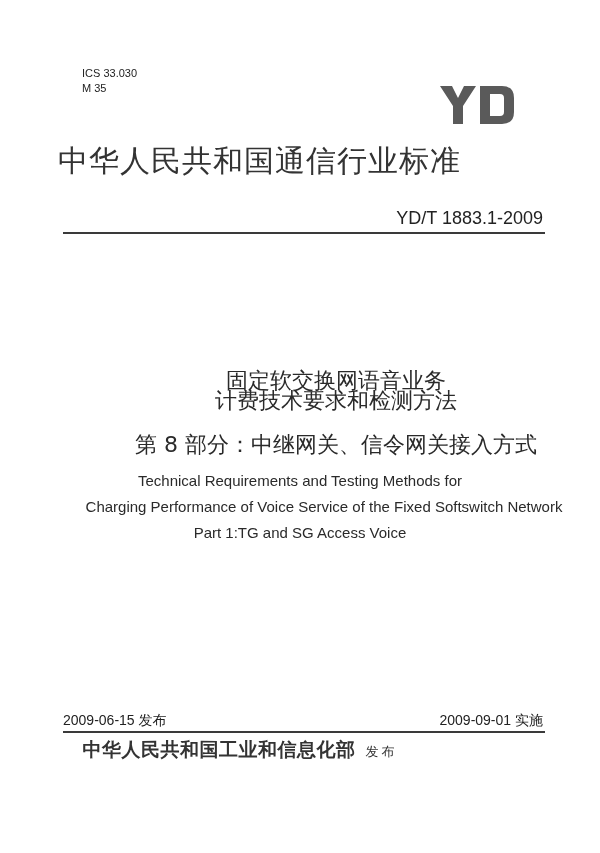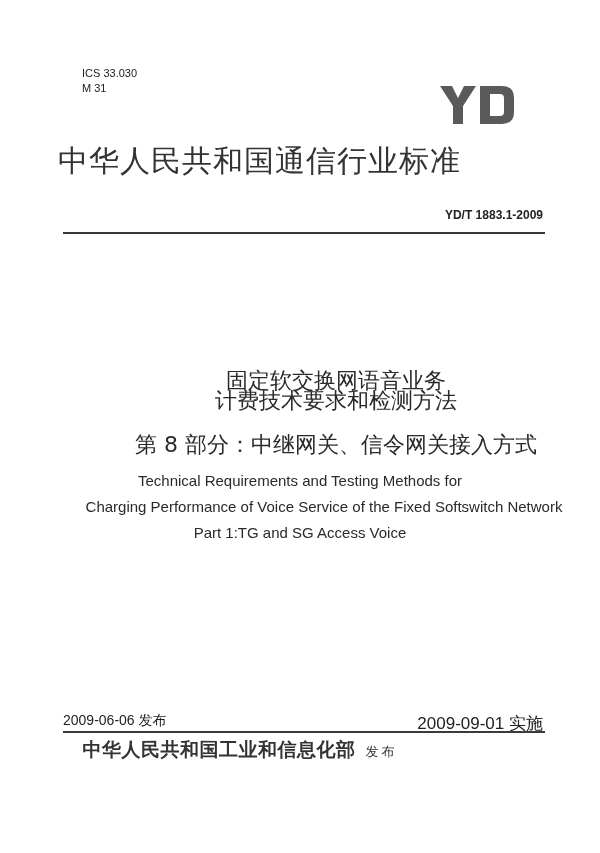--- a/index.html
+++ b/index.html
@@ -4,37 +4,37 @@
 <style>
   html, body { margin: 0; padding: 0; }
   body {
     width: 600px; height: 853px; background: #ffffff; position: relative; overflow: hidden;
     font-family: "Liberation Sans", "DejaVu Sans", sans-serif; color: #2a2a2a;
   }
   .abs { position: absolute; }
   .ics { left: 63px; top: 66px; font-size: 11px; line-height: 15px; color: #222; margin-left: 19px; }
   .logo { left: 440px; top: 86px; width: 74px; height: 38px; }
   .main-title { left: 58px; top: 141px; width: 494px; font-size: 30px; letter-spacing: 1px; color: #333; white-space: nowrap; font-family: Liberation Mono, monospace; }
-  .std-no { right: 57px; top: 208px; font-size: 12px; color: #222; font-weight: bold; }
+  .std-no { right: 57px; top: 208px; font-size: 18px; color: #222; }
   .rule-top { left: 63px; top: 232px; width: 482px; height: 2px; background: #3a3a3a; }
   .zh-title { left: 0; width: 600px; text-align: center; font-size: 22px; color: #2a2a2a; white-space: nowrap; font-family: "DejaVu Sans", sans-serif; padding-left: 36px; }
   .en-title { left: 0; width: 600px; text-align: center; font-size: 15px; color: #2a2a2a; white-space: nowrap; }
   .date-l { left: 63px; top: 712px; font-size: 14px; color: #222; }
-  .date-r { right: 57px; top: 712px; font-size: 17px; color: #222; }
+  .date-r { right: 57px; top: 712px; font-size: 14px; color: #222; }
   .rule-bot { left: 63px; top: 731px; width: 482px; height: 2px; background: #3a3a3a; }
   .issuer { left: 0; width: 480px; top: 737px; text-align: center; white-space: nowrap; }
   .issuer .org { font-family: "DejaVu Serif", serif; font-weight: bold; font-size: 19px; color: #333; letter-spacing: 0.5px; }
   .issuer .pub { font-family: "DejaVu Serif", serif; font-size: 13px; color: #333; margin-left: 10px; letter-spacing: 3px; }
 </style>
 </head>
 <body>
 
 <div class="abs ics">
   <div>ICS 33.030</div>
-  <div>M 31</div>
+  <div>M 35</div>
 </div>
 
 <svg class="abs logo" viewBox="0 0 74 38">
   <polygon points="0,0 12,0 18,12 24,0 36,0 23,20 23,38 13,38 13,20" fill="#5a5a5a"></polygon>
   <path d="M40,0 H62 Q74,0 74,12 V26 Q74,38 62,38 H40 Z M50,8 V30 H60 Q64,30 64,26 V12 Q64,8 60,8 Z" fill="#5a5a5a" fill-rule="evenodd"></path>
 </svg>
 
 <div class="abs main-title">中华人民共和国通信行业标准</div>
 
 <div class="abs std-no">YD/T 1883.1-2009</div>
@@ -42,20 +42,20 @@
 <div class="abs rule-top"></div>
 
 <div class="abs zh-title" style="top:366px;">固定软交换网语音业务</div>
 <div class="abs zh-title" style="top:386px;">计费技术要求和检测方法</div>
 <div class="abs zh-title" style="top:430px;">第 8 部分：中继网关、信令网关接入方式</div>
 
 <div class="abs en-title" style="top:472px;">Technical Requirements and Testing Methods for</div>
 <div class="abs en-title" style="top:498px;margin-left:24px;">Charging Performance of Voice Service of the Fixed Softswitch Network</div>
 <div class="abs en-title" style="top:524px;">Part 1:TG and SG Access Voice</div>
 
-<div class="abs date-l">2009-06-06 发布</div>
+<div class="abs date-l">2009-06-15 发布</div>
 <div class="abs date-r">2009-09-01 实施</div>
 
 <div class="abs rule-bot"></div>
 
 <div class="abs issuer">
   <span class="org">中华人民共和国工业和信息化部</span><span class="pub">发布</span>
 </div>
 
 </body></html>

